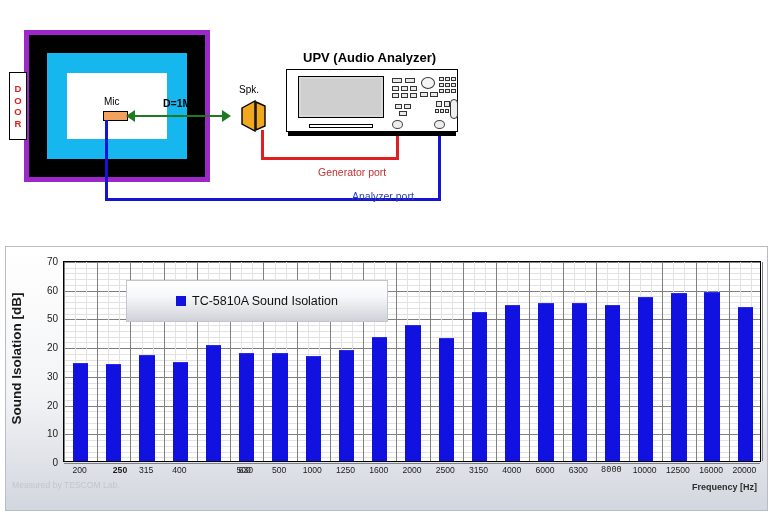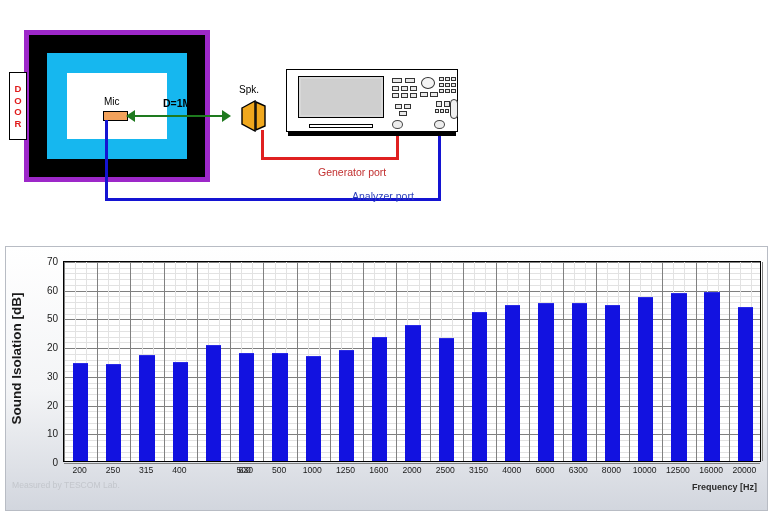--- a/index.html
+++ b/index.html
@@ -285,20 +285,21 @@
 
     <div class="spk-label">Spk.</div>
     <svg class="spk" viewBox="0 0 26 32">
       <polygon points="1,8 14,1 14,31 1,24" fill="#f0a81e" stroke="#000" stroke-width="1.4"></polygon>
       <polygon points="15,2 24,6 24,26 15,30" fill="#f0a81e" stroke="#000" stroke-width="1.4"></polygon>
     </svg>
     <div class="spk-cable-v"></div>
     <div class="spk-cable-h"></div>
     <div class="gen-cable-v"></div>
 
+    <div class="upv-title">UPV (Audio Analyzer)</div>
 
     <div class="upv-body">
       <div class="upv-screen">
         <div class="upv-screen-inner"></div>
       </div>
       <div class="upv-lip"></div>
 
       <div class="btn" style="left:105px;top:8px;width:10px;height:5px;"></div>
       <div class="btn" style="left:118px;top:8px;width:10px;height:5px;"></div>
       <div class="btn" style="left:105px;top:16px;width:7px;height:5px;"></div>
@@ -476,40 +477,44 @@
           <div class="bar" title="3150 Hz: 52 dB" style="left: 407.831px; width: 15.2895px; height: 149.314px; background: rgb(18, 18, 224);"></div>
           <div class="bar" title="4000 Hz: 54.5 dB" style="left: 441.07px; width: 15.2895px; height: 156.493px; background: rgb(18, 18, 224);"></div>
           <div class="bar" title="5000 Hz: 55 dB" style="left: 474.308px; width: 15.2895px; height: 157.929px; background: rgb(18, 18, 224);"></div>
           <div class="bar" title="6300 Hz: 55 dB" style="left: 507.546px; width: 15.2895px; height: 157.929px; background: rgb(18, 18, 224);"></div>
           <div class="bar" title="8000 Hz: 54.5 dB" style="left: 540.784px; width: 15.2895px; height: 156.493px; background: rgb(18, 18, 224);"></div>
           <div class="bar" title="10000 Hz: 57 dB" style="left: 574.022px; width: 15.2895px; height: 163.671px; background: rgb(18, 18, 224);"></div>
           <div class="bar" title="12500 Hz: 58.5 dB" style="left: 607.26px; width: 15.2895px; height: 167.979px; background: rgb(18, 18, 224);"></div>
           <div class="bar" title="16000 Hz: 59 dB" style="left: 640.498px; width: 15.2895px; height: 169.414px; background: rgb(18, 18, 224);"></div>
           <div class="bar" title="20000 Hz: 53.8 dB" style="left: 673.736px; width: 15.2895px; height: 154.483px; background: rgb(18, 18, 224);"></div>
         </div>
+      <div class="legend">
+        <div class="legend-swatch"></div>
+        <div class="legend-text">TC-5810A Sound Isolation</div>
+      </div>
     </div>
 
     <div class="xticks" id="xticks">
         <div class="xtick" style="left: 16.619px;">200</div>
-        <div class="xtick" style="left: 50px;">250</div>
+        <div class="xtick" style="left: 57px; font-weight: bold;">250</div>
         <div class="xtick" style="left: 83.0952px;">315</div>
         <div class="xtick" style="left: 116.333px;">400</div>
         <div class="xtick" style="left: 149.571px; margin-left: 31px;">500</div>
         <div class="xtick" style="left: 182.81px;">630</div>
         <div class="xtick" style="left: 216.048px;">500</div>
         <div class="xtick" style="left: 249.286px;">1000</div>
         <div class="xtick" style="left: 282.524px;">1250</div>
         <div class="xtick" style="left: 315.762px;">1600</div>
         <div class="xtick" style="left: 349px;">2000</div>
         <div class="xtick" style="left: 382.238px;">2500</div>
         <div class="xtick" style="left: 415.476px;">3150</div>
         <div class="xtick" style="left: 448.714px;">4000</div>
         <div class="xtick" style="left: 481.952px;">6000</div>
         <div class="xtick" style="left: 515.19px;">6300</div>
-        <div class="xtick" style="left: 548.429px;">8000</div>
+        <div class="xtick" style="left: 548.429px; font-family: Liberation Mono, monospace;">8000</div>
         <div class="xtick" style="left: 581.667px;">10000</div>
         <div class="xtick" style="left: 614.905px;">12500</div>
         <div class="xtick" style="left: 648.143px;">16000</div>
         <div class="xtick" style="left: 681.381px;">20000</div>
       </div>
 
     <div class="footnote-left">Measured by TESCOM Lab.</div>
     <div class="footnote-right">Frequency [Hz]</div>
   </div>
 </div>

